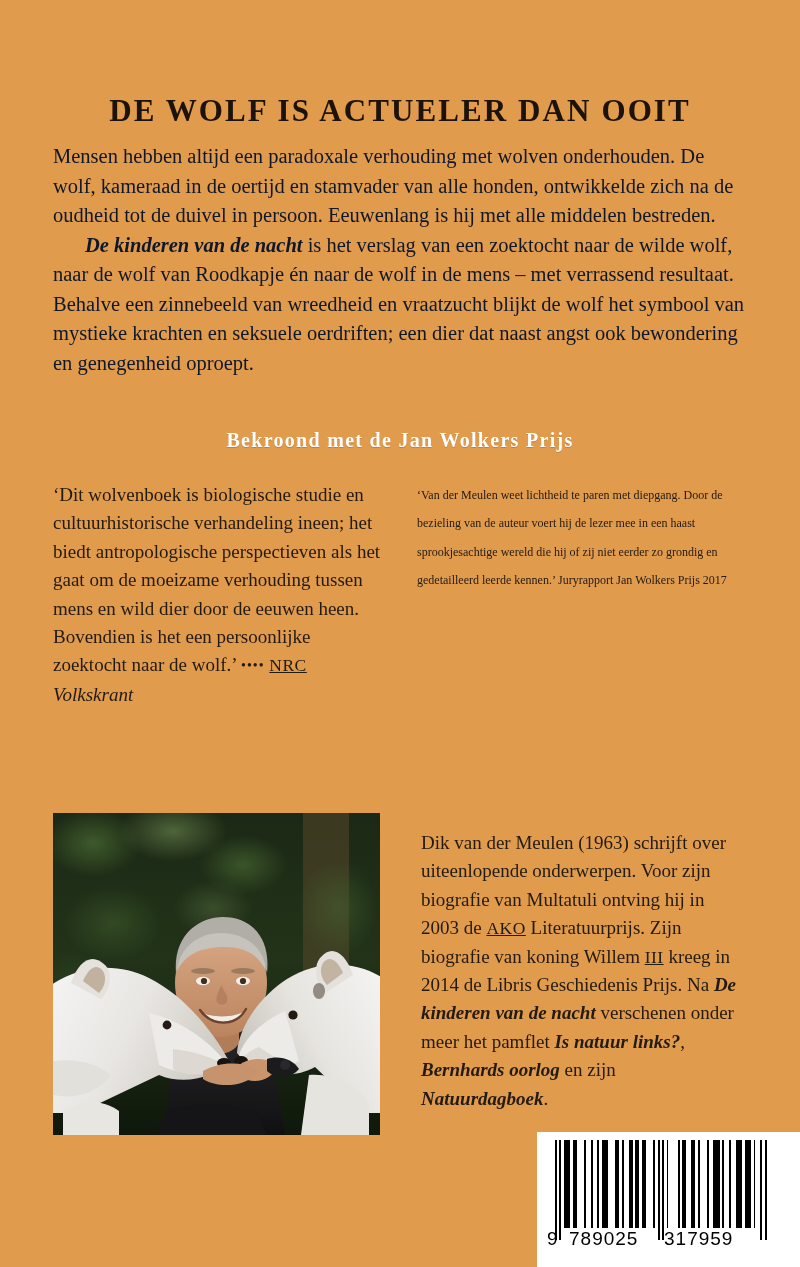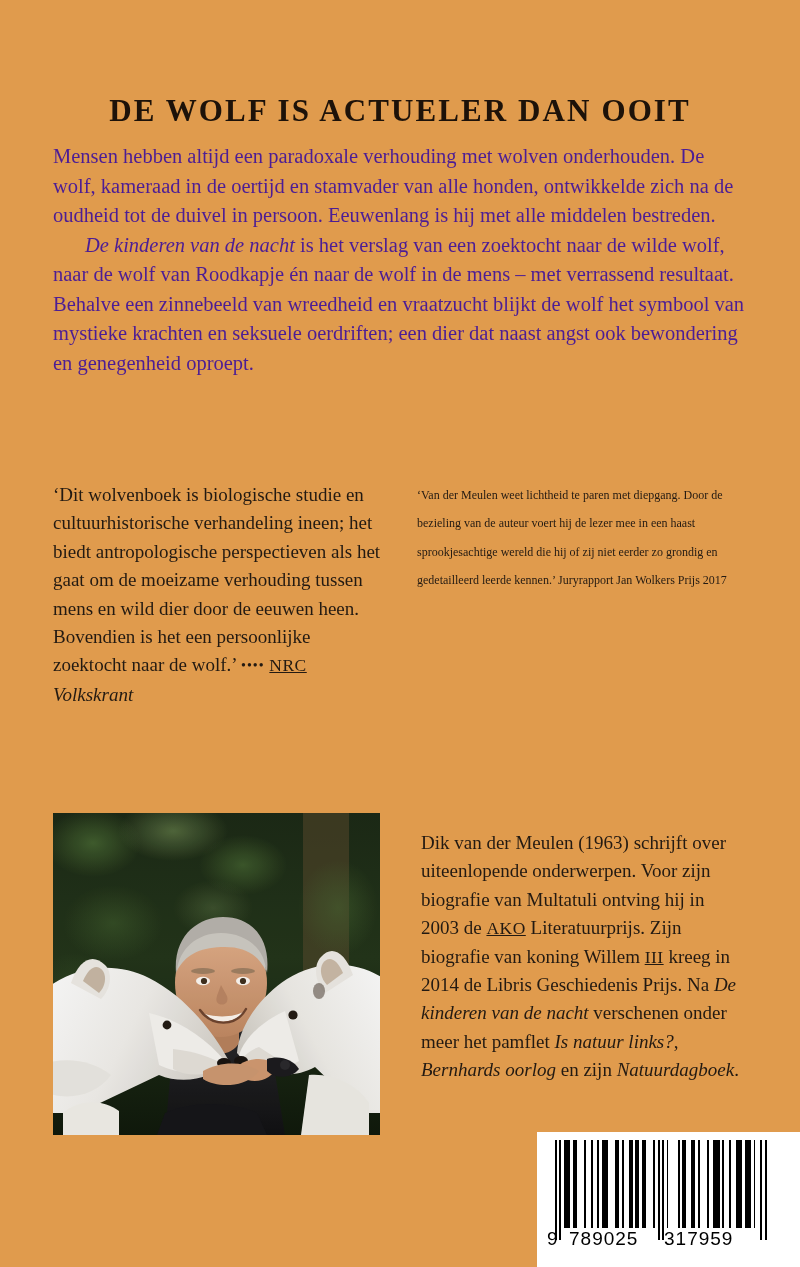--- a/index.html
+++ b/index.html
@@ -37,30 +37,31 @@
   }
 
   
   .blurb {
     position: absolute;
     left: 53px;
     top: 142px;
     width: 698px;
     font-size: 20.5px;
     line-height: 29.5px;
-    color: #4c1d95;
+    color: #0f172a;
   }
   .blurb p {
     margin: 0;
   }
   .blurb p.indent {
     text-indent: 32px;
   }
   .blurb i, .bio i, .quote i, .attr i {
     font-style: italic;
+    font-weight: bold;
   }
 
   
   .award {
     position: absolute;
     left: 53px;
     top: 429px;
     width: 694px;
     text-align: center;
     color: #ffffff;
@@ -185,20 +186,21 @@
 
 <div class="page">
 
   <h1 class="title">DE WOLF IS ACTUELER DAN OOIT</h1>
 
   <div class="blurb">
     <p>Mensen hebben altijd een paradoxale verhouding met wolven onderhouden. De wolf, kameraad in de oertijd en stamvader van alle honden, ontwikkelde zich na de oudheid tot de duivel in persoon. Eeuwenlang is hij met alle middelen bestreden.</p>
     <p class="indent"><i>De kinderen van de nacht</i><span> is het verslag van een zoektocht naar de wilde wolf, naar de wolf van Roodkapje én naar de wolf in de mens – met verrassend resultaat. Behalve een zinnebeeld van wreedheid en vraatzucht blijkt de wolf het symbool van mystieke krachten en seksuele oerdriften; een dier dat naast angst ook bewondering en genegenheid oproept.</span></p>
   </div>
 
+  <div class="award">Bekroond met de Jan Wolkers Prijs</div>
 
   <div class="col-left">
     <p><span>‘Dit wolvenboek is biologische studie en cultuurhistorische verhandeling ineen; het biedt antropologische perspectieven als het gaat om de moeizame verhouding tussen mens en wild dier door de eeuwen heen. Bovendien is het een persoonlijke zoektocht naar de wolf.’</span> <span class="stars-dots">••••</span> <span class="smallcaps">NRC</span> <i>Volkskrant</i></p>
   </div>
 
   <div class="col-right">
     <p><span>‘Van der Meulen weet lichtheid te paren met diepgang. Door de bezieling van de auteur voert hij de lezer mee in een haast sprookjesachtige wereld die hij of zij niet eerder zo grondig en gedetailleerd leerde kennen.’</span><span> Juryrapport Jan Wolkers Prijs 2017</span></p>
   </div>
 
 

